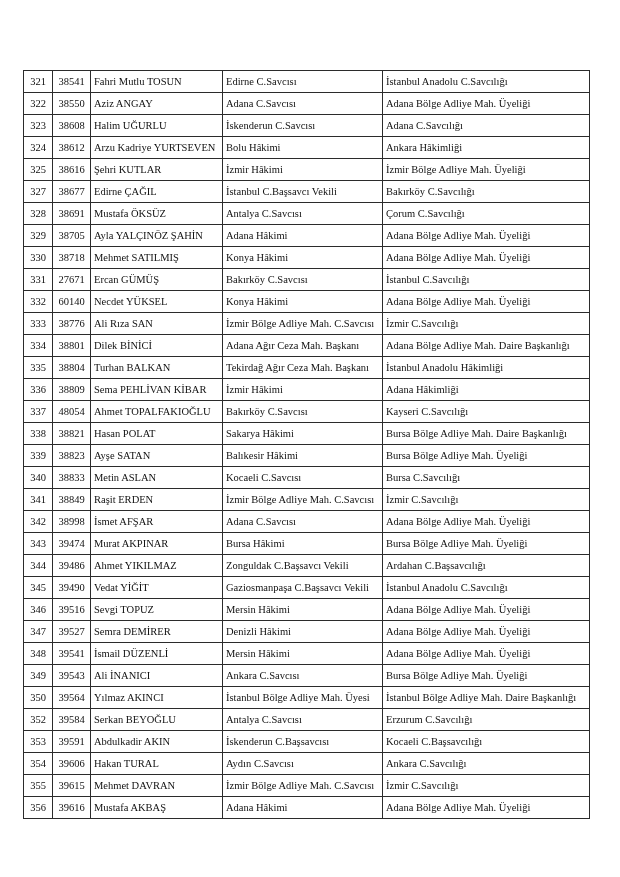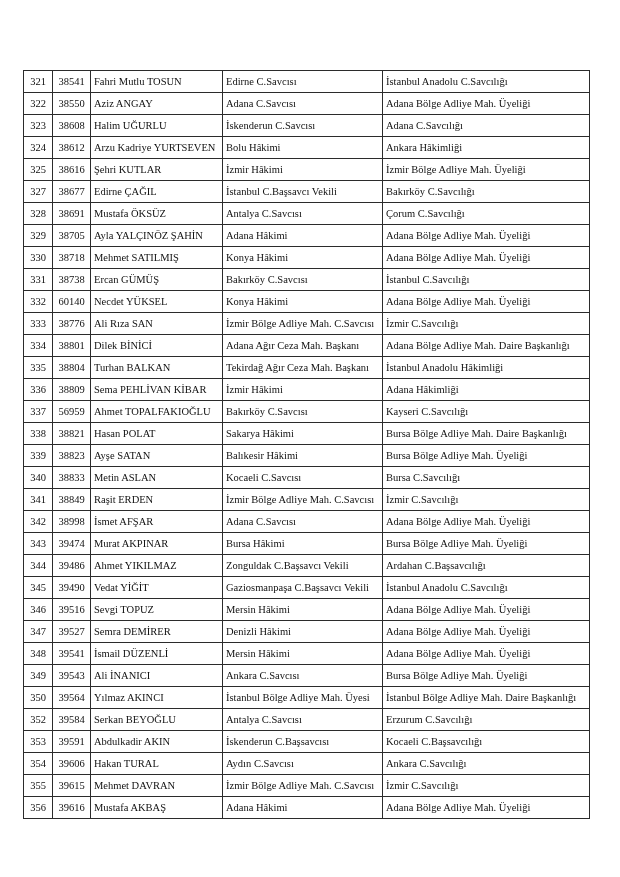--- a/index.html
+++ b/index.html
@@ -116,21 +116,21 @@
   </tr>
         <tr>
     <td class="no">330</td>
     <td class="sicil">38718</td>
     <td class="name">Mehmet SATILMIŞ</td>
     <td class="old">Konya Hâkimi</td>
     <td class="new">Adana Bölge Adliye Mah. Üyeliği</td>
   </tr>
         <tr>
     <td class="no">331</td>
-    <td class="sicil">38738</td>
+    <td class="sicil">27671</td>
     <td class="name">Ercan GÜMÜŞ</td>
     <td class="old">Bakırköy C.Savcısı</td>
     <td class="new">İstanbul C.Savcılığı</td>
   </tr>
         <tr>
     <td class="no">332</td>
     <td class="sicil">60140</td>
     <td class="name">Necdet YÜKSEL</td>
     <td class="old">Konya Hâkimi</td>
     <td class="new">Adana Bölge Adliye Mah. Üyeliği</td>
@@ -158,21 +158,21 @@
   </tr>
         <tr>
     <td class="no">336</td>
     <td class="sicil">38809</td>
     <td class="name">Sema PEHLİVAN KİBAR</td>
     <td class="old">İzmir Hâkimi</td>
     <td class="new">Adana Hâkimliği</td>
   </tr>
         <tr>
     <td class="no">337</td>
-    <td class="sicil">56959</td>
+    <td class="sicil">48054</td>
     <td class="name">Ahmet TOPALFAKIOĞLU</td>
     <td class="old">Bakırköy C.Savcısı</td>
     <td class="new">Kayseri C.Savcılığı</td>
   </tr>
         <tr>
     <td class="no">338</td>
     <td class="sicil">38821</td>
     <td class="name">Hasan POLAT</td>
     <td class="old">Sakarya Hâkimi</td>
     <td class="new">Bursa Bölge Adliye Mah. Daire Başkanlığı</td>

